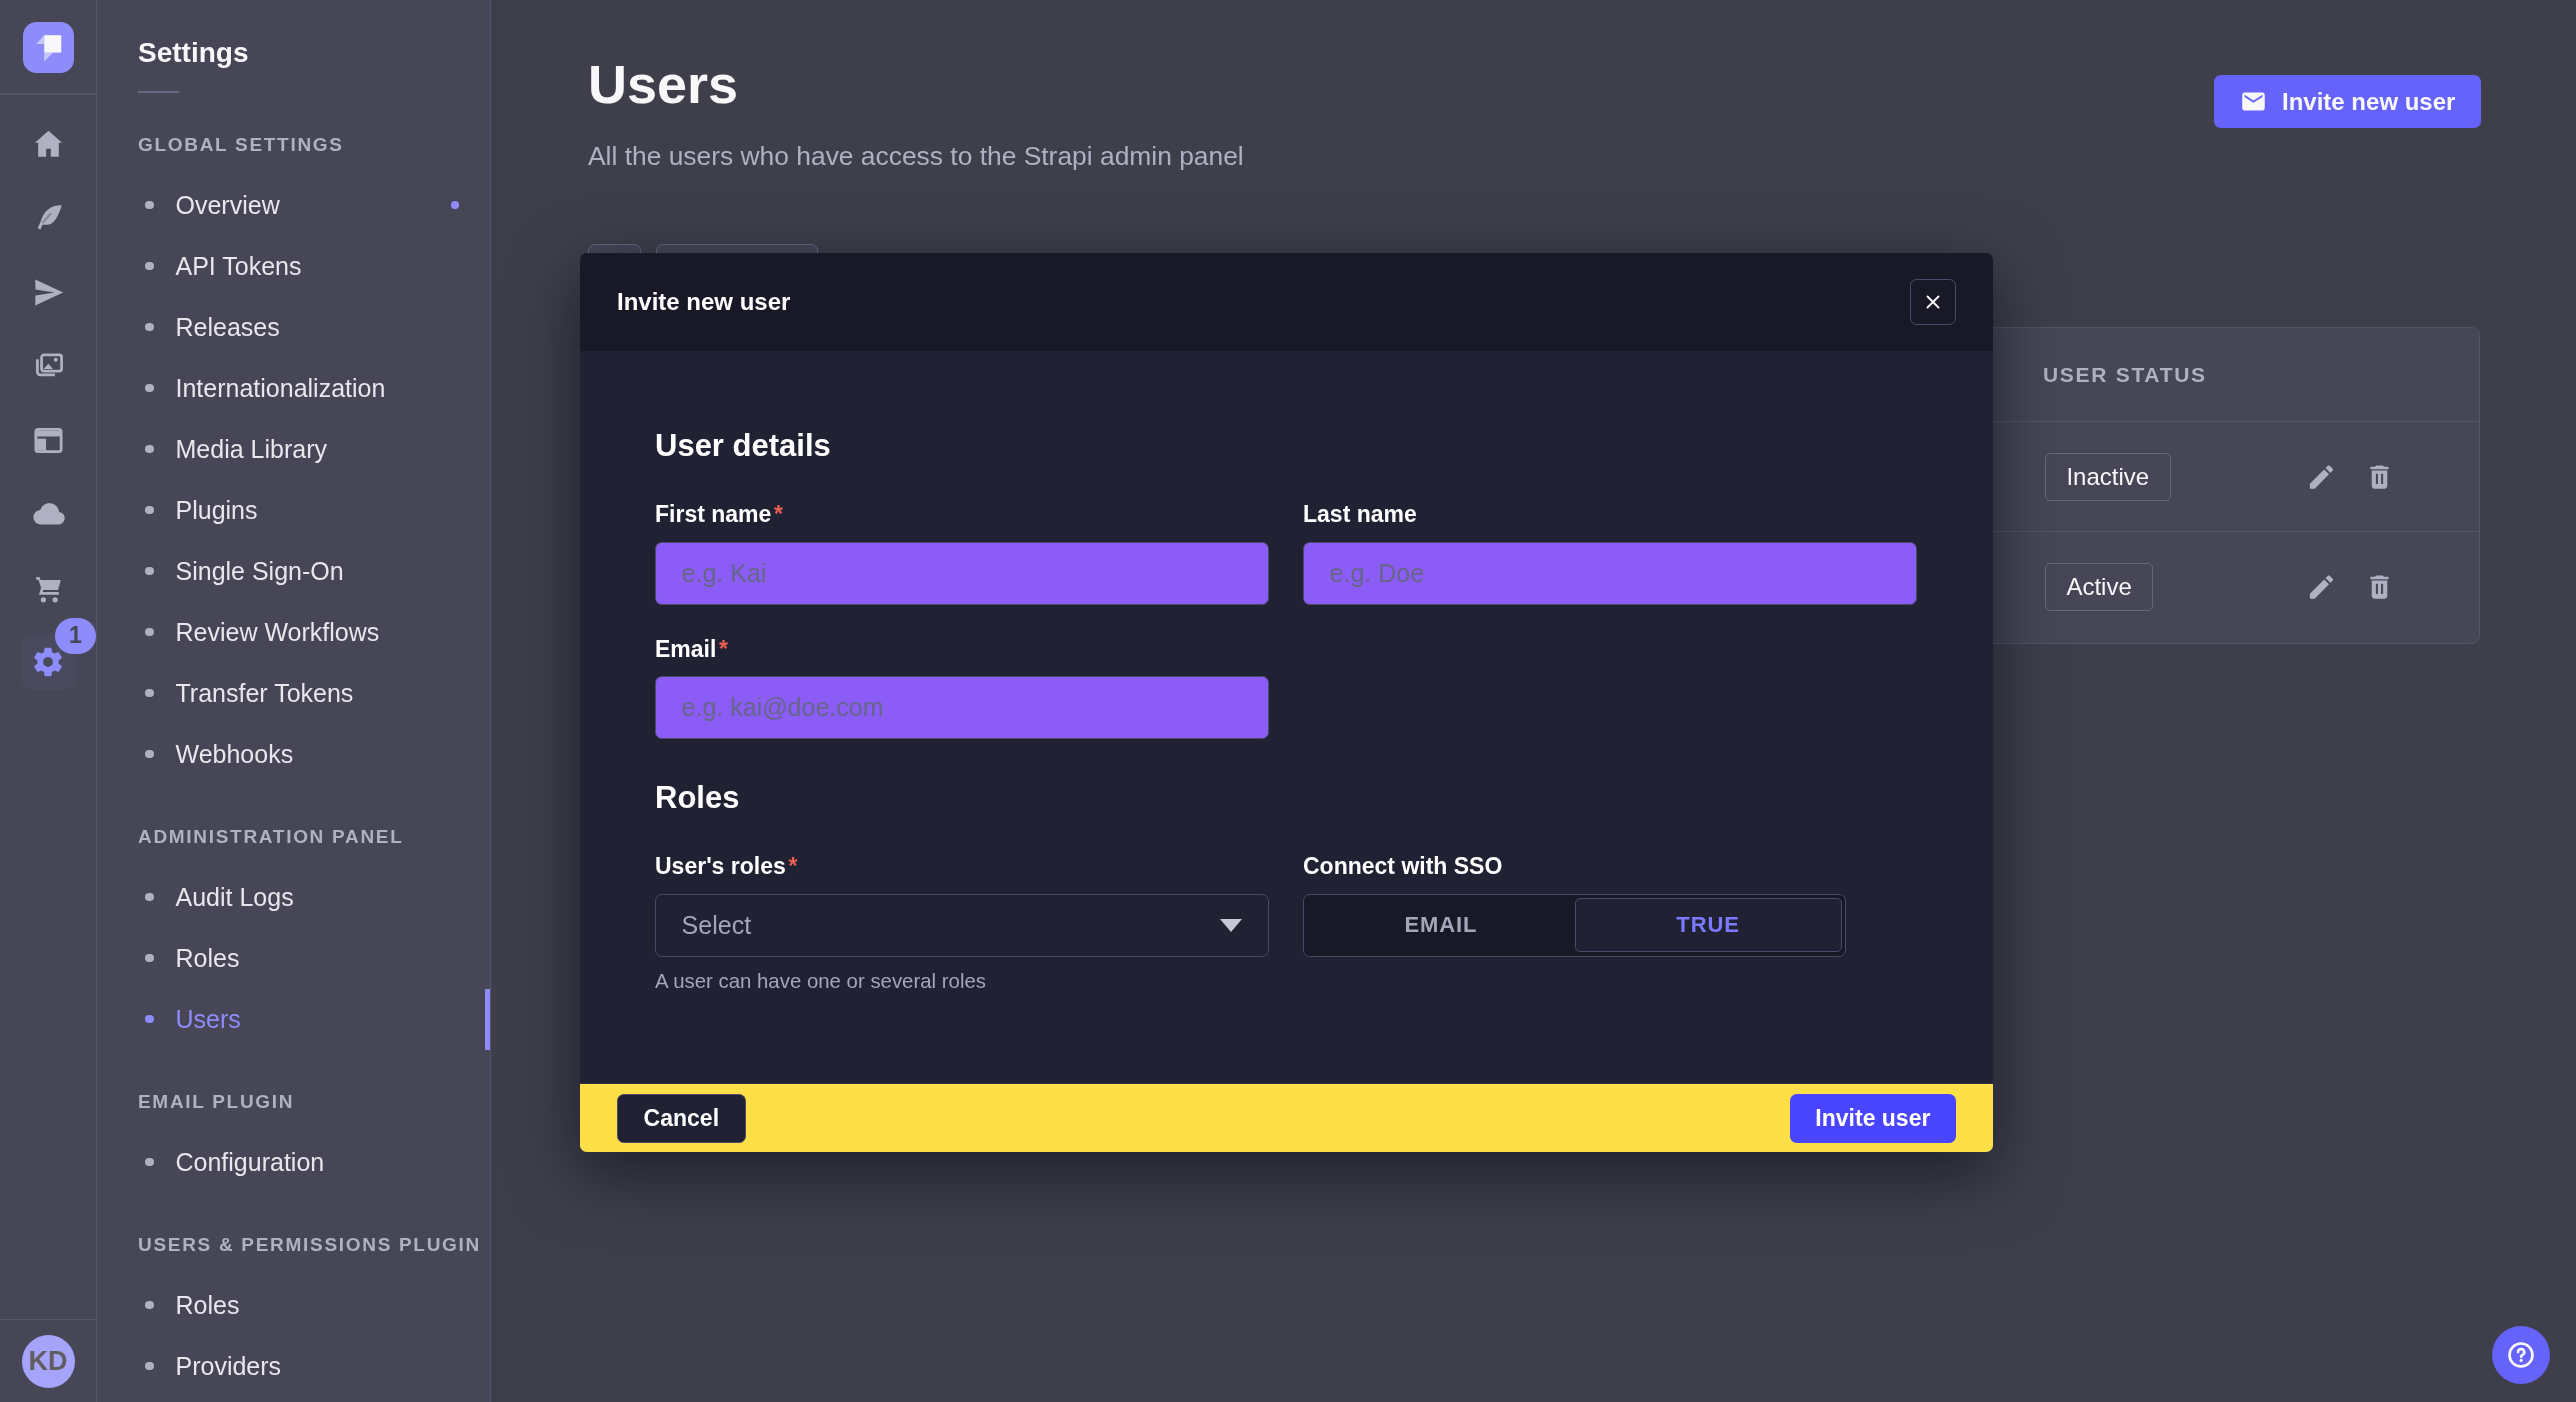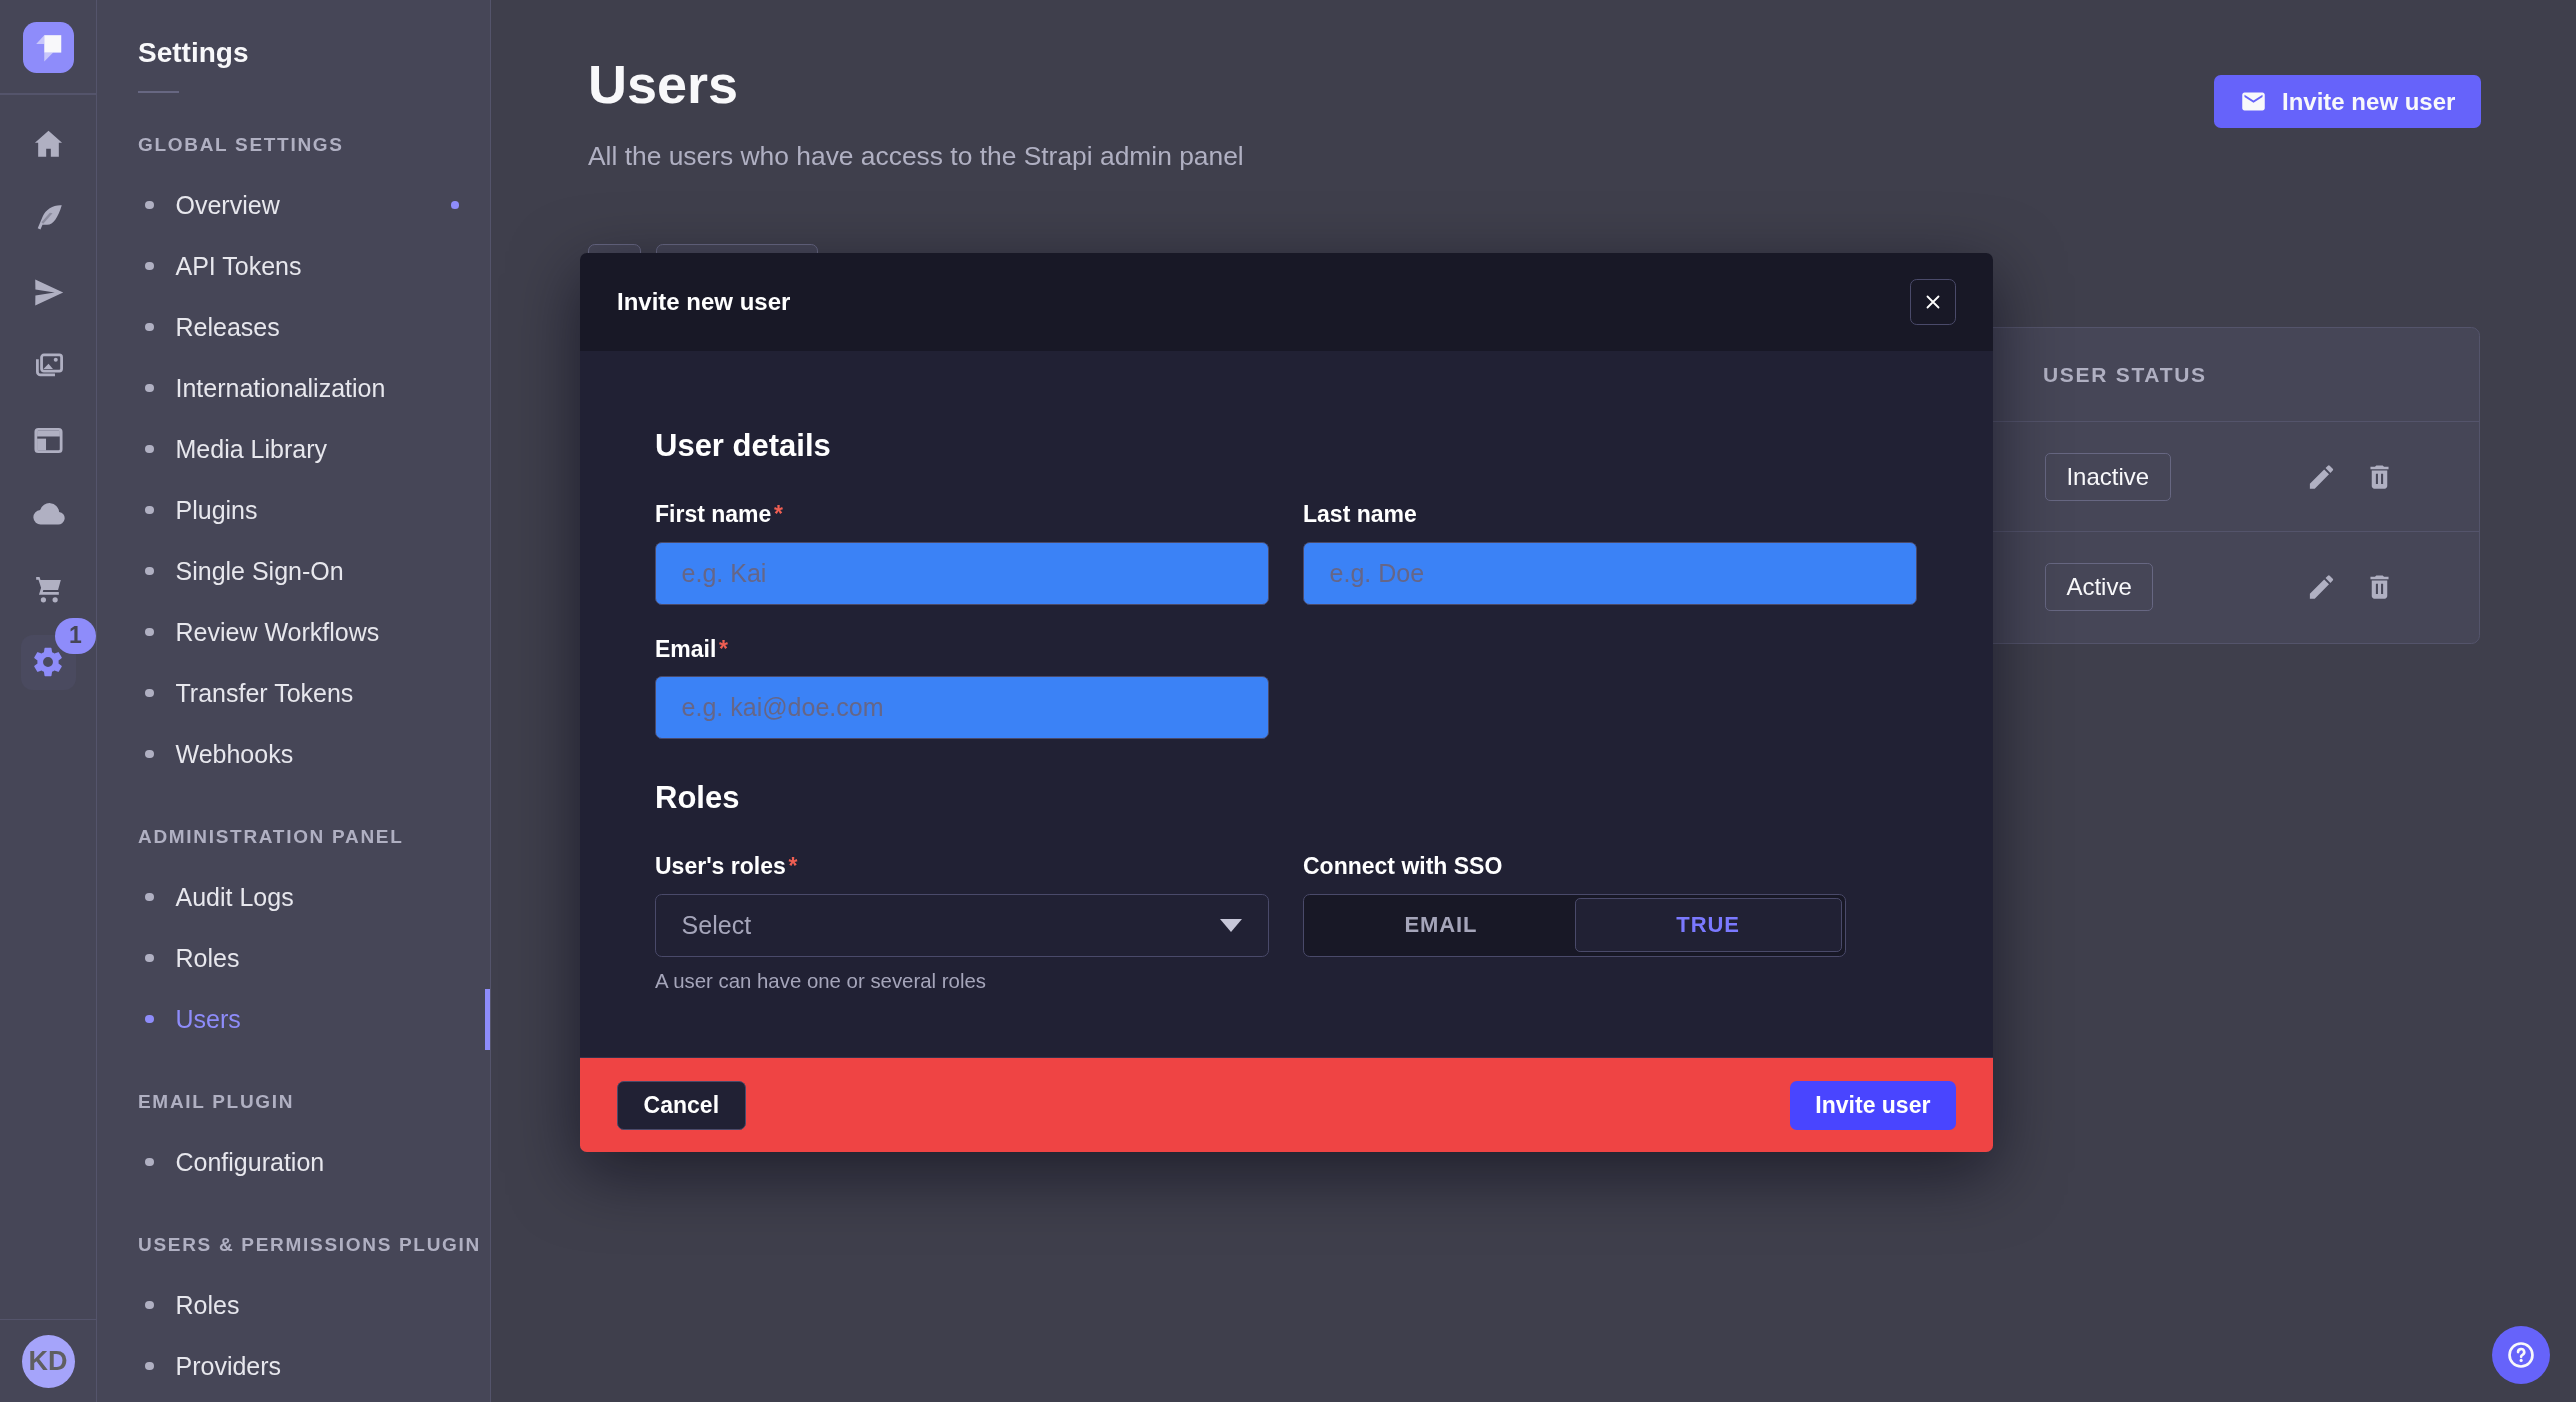--- a/index.html
+++ b/index.html
@@ -139,21 +139,21 @@
   .close-btn svg { width:22px; height:22px; }
   .modal-body { flex:1; background:#212134; padding:0 75px; position:relative; }
   .mb-heading { font-size:31px; font-weight:700; }
   .h-details { padding-top:77px; }
   .h-roles { margin-top:41px; }
   .form-grid { display:grid; grid-template-columns:614px 614px; column-gap:34px; margin-top:37px; }
   .form-grid.tight { margin-top:31px; }
   .f-label { font-size:23px; font-weight:600; display:block; margin-bottom:13.6px; }
   .req { color:#ee5e52; margin-left:2.6px; }
   .text-input {
-    width:100%; height:63px; background:#3b82f6; border:1.7px solid #4a4a6a;
+    width:100%; height:63px; background:#8b5cf6; border:1.7px solid #4a4a6a;
     border-radius:6.8px; padding:0 25.6px; font-family:inherit; font-size:25px; color:#fff;
     outline:none;
   }
   .text-input::placeholder { color:#666687; }
   .select-box {
     width:100%; height:63px; background:#212134; border:1.7px solid #4a4a6a;
     border-radius:6.8px; padding:0 25.6px; display:flex; align-items:center;
     justify-content:space-between; cursor:pointer;
   }
   .select-value { font-size:25px; color:#a5a5ba; }
@@ -164,21 +164,21 @@
     width:543px; height:63px; background:#181826; border:1.7px solid #4a4a6a;
     border-radius:6.8px; display:flex; padding:3.4px;
   }
   .sso-opt {
     flex:1; display:flex; align-items:center; justify-content:center;
     font-size:22px; font-weight:700; letter-spacing:0.9px; color:#a5a5ba;
     border-radius:5.1px; cursor:pointer; border:1.7px solid transparent;
   }
   .sso-opt.selected { border-color:#4a4a6a; background:#212134; color:#7b79ff; }
   .modal-footer {
-    height:95px; background:#ef4444; flex:none; border-top:1.7px solid #32324d;
+    height:69px; background:#fde047; flex:none; border-top:1.7px solid #32324d;
     display:flex; align-items:center; justify-content:space-between; padding:0 37px;
   }
   .btn-cancel {
     height:49px; padding:0 25.6px; background:#212134; border:1.7px solid #4a4a6a;
     border-radius:6.8px; color:#fff; font-family:inherit; font-size:23px; font-weight:600; cursor:pointer;
   }
   .btn-submit {
     height:49px; padding:0 25.6px; background:#4945ff; border:none;
     border-radius:6.8px; color:#fff; font-family:inherit; font-size:23px; font-weight:600; cursor:pointer;
   }

